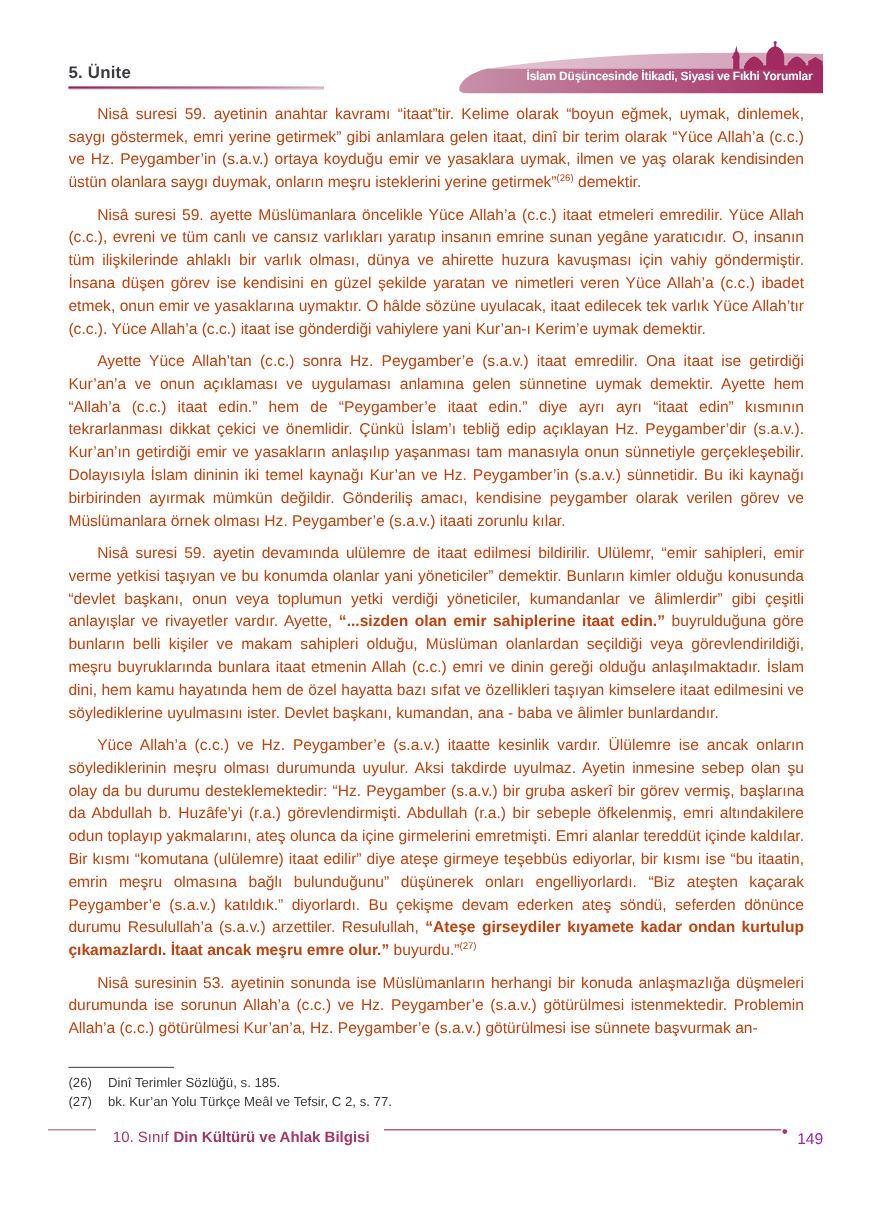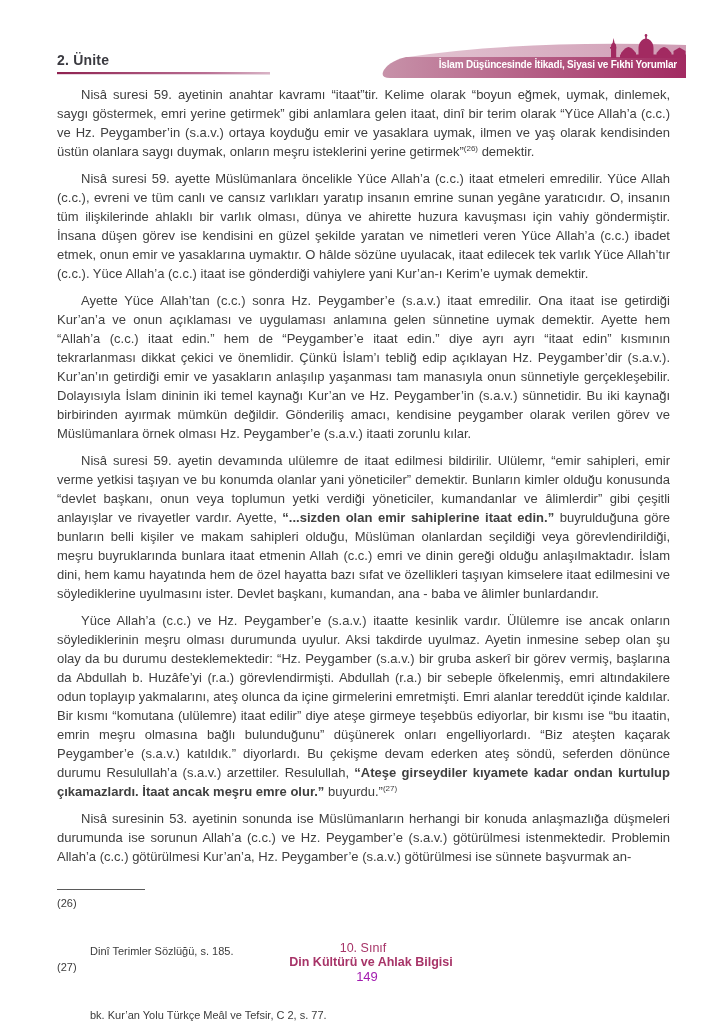--- a/index.html
+++ b/index.html
@@ -23,54 +23,54 @@
   .ribbon-text {
     position:absolute; right:9px; top:26px; width:292px;
     text-align:right; color:#ffffff; font-weight:bold; font-size:10px;
     letter-spacing:-0.2px; white-space:nowrap;
   }
 
   
   .body-text {
     position:absolute; left:57px; top:85px; width:613px; max-height:800px;
     overflow:hidden; text-align:justify;
-    font-size:13px; line-height:19px; color:#404040;
+    font-size:13px; line-height:19px; color:#c2410c;
   }
   .body-text p.para { margin:0 0 8px 0; text-indent:24px; }
   .body-text .bold { font-weight:bold; }
   .body-text sup { font-size:8px; line-height:0; }
 
   
   .footnote-rule {
     position:absolute; left:57px; top:889px; width:88px; height:1px; background:#5a5a5a;
   }
   .footnotes { position:absolute; left:57px; top:896px; width:613px; font-size:11px; line-height:15.5px; }
   .footnote-row { display:flex; }
   .footnote-num { width:33px; flex:0 0 33px; }
-  .footnote-text { flex:1;margin-top:48px; }
+  .footnote-text { flex:1; }
 
   
   .footer {
     position:absolute; left:40px; right:40px; top:941px; height:16px;
-    display:flex; align-items:center;flex-direction:column;
+    display:flex; 
   }
   .footer .rule { height:1px; background:#a8728c; }
   .footer .rule-left { width:40px; margin-right:14px; }
   .footer .grade { color:#a73468; font-size:12.5px; white-space:nowrap; }
-  .footer .book { color:#a73468; font-size:12.5px; font-weight:bold; white-space:nowrap; margin-left:16px; }
+  .footer .book { color:#a73468; font-size:12.5px; font-weight:bold; white-space:nowrap; margin-left:4px; }
   .footer .rule-right { flex:1; margin-left:12px; background:#a73468; }
   .footer .dot { width:4px; height:4px; border-radius:50%; background:#a73468; margin-left:1px; }
   .footer .page-num { color:#a21caf; font-size:13px; margin-left:8px; }
 </style>
 </head>
 <body>
 
 <div class="page">
 
-  <div class="unit-label">2. Ünite</div>
+  <div class="unit-label">5. Ünite</div>
   <div class="unit-underline"></div>
 
   <div class="ribbon">
     <svg width="306" height="45" viewBox="0 0 306 45">
       <defs>
         <linearGradient id="barGrad" x1="0" y1="0" x2="1" y2="0">
           <stop offset="0" stop-color="#c792a9"></stop>
           <stop offset="1" stop-color="#a22a61"></stop>
         </linearGradient>
         <linearGradient id="swooshGrad" x1="0" y1="0" x2="1" y2="0">

